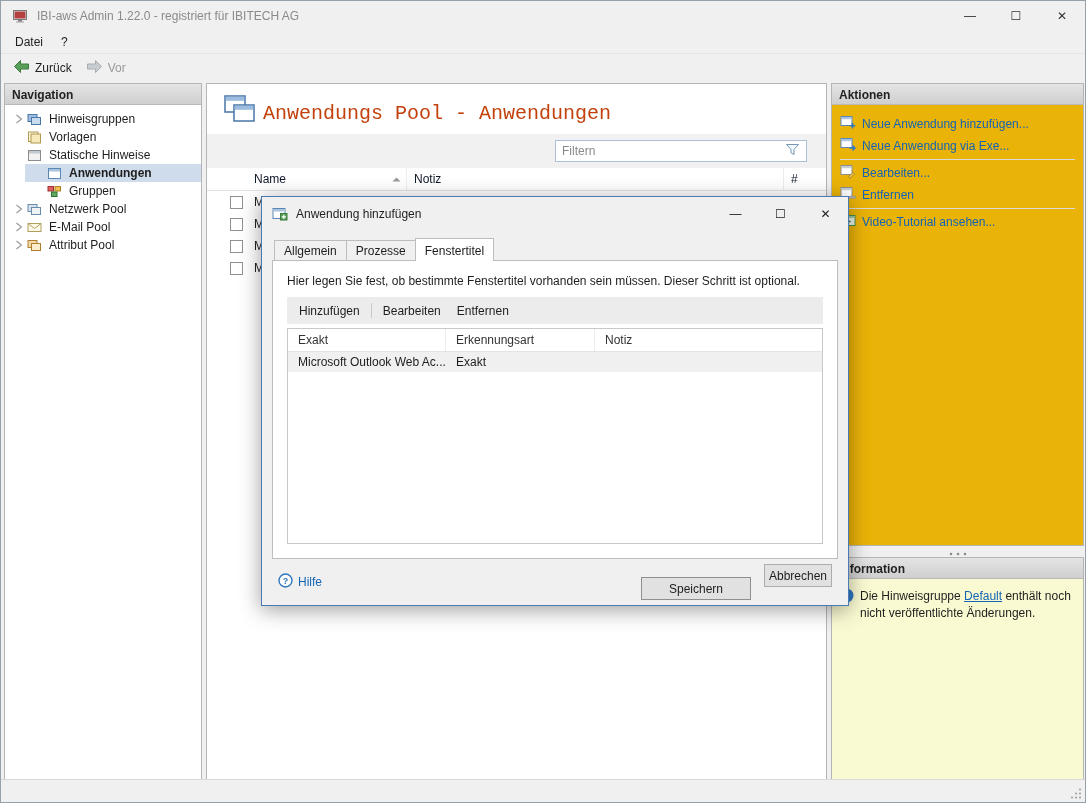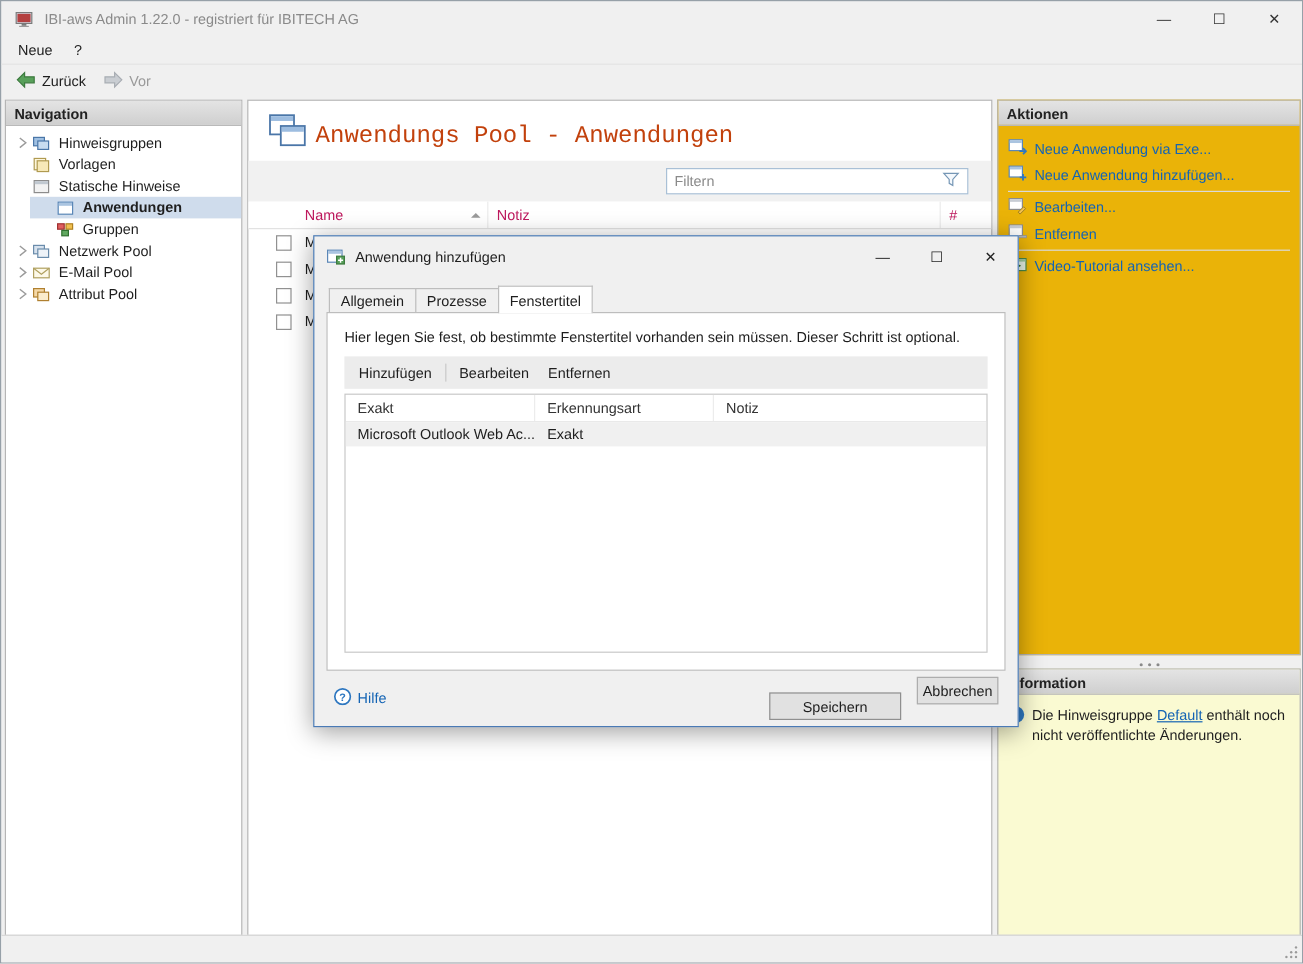--- a/index.html
+++ b/index.html
@@ -37,21 +37,21 @@
 
   
   .main-panel { position:absolute; left:205px; top:82px; width:621px; height:697px; background:#fff; border:1px solid #b5b5b5; }
   .mh-icon { position:absolute; left:17px; top:11px; }
   .mh-title { position:absolute; left:56px; top:18px; font-size:20px; color:#c2410c; white-space:nowrap;font-family:Liberation Mono, monospace; }
   .filter-strip { position:absolute; top:50px; left:0; right:0; height:34px; background:#f1f1f1; }
   .filter-box { position:absolute; left:348px; top:6px; width:252px; height:22px; background:#fff; border:1px solid #a9c0d6; display:flex; align-items:center; padding:0 6px; }
   .filter-input { flex:1; border:none; outline:none; font:inherit; color:#444; background:transparent; min-width:0; }
   .filter-input::placeholder { color:#8a8a8a; }
   .grid-header { position:absolute; top:84px; left:0; right:0; height:23px; display:flex; border-bottom:1px solid #e2e2e2; background:#fff; }
-  .gh-cell { height:100%; display:flex; align-items:center; border-right:1px solid #ececec; color:#be185d; }
+  .gh-cell { height:100%; display:flex; align-items:center; border-right:1px solid #ececec; color:#0f172a; }
   .gh-name { width:200px; padding-left:47px; }
   .gh-notiz { flex:1; padding-left:7px; }
   .gh-num { width:42px; padding-left:7px; border-right:none; }
   .sort-ico { margin-left:auto; margin-right:5px; display:flex; }
   .grid-rows { position:absolute; top:107px; left:0; right:0; }
   .grid-row { height:22px; display:flex; align-items:center; padding-left:23px; }
   .checkbox { width:13px; height:13px; background:#fff; border:1px solid #919191; flex:none; }
   .row-name { margin-left:11px; white-space:nowrap; }
 
   
@@ -125,21 +125,21 @@
       <div class="cap-btn">
           <span>☐</span>
         </div>
       <div class="cap-btn">
           <span>✕</span>
         </div>
     </div>
   </div>
 
   <div class="menubar">
-    <span class="menu-item">Neue</span>
+    <span class="menu-item">Datei</span>
     <span class="menu-item">?</span>
   </div>
 
   <div class="toolbar">
     <div class="tool-btn">
       <span><svg width="17" height="15" viewBox="0 0 17 15">
             <path d="M7.5 1.5 L1.5 7.5 L7.5 13.5 L7.5 10 H15.5 V5 H7.5 Z" fill="#58a05a" stroke="#3c7a3e"></path>
           </svg></span>
       <span class="lbl">Zurück</span>
     </div>
@@ -322,31 +322,31 @@
   </div>
 
   <div class="right-panel">
     <div class="actions-panel">
       <div class="panel-header">Aktionen</div>
       <div class="actions-body">
         <div class="action-item">
           <span><svg width="16" height="15">
                 <rect x="1" y="1.5" width="11" height="9" fill="#fff" stroke="#5b87b7"></rect>
                 <rect x="1.5" y="2" width="10" height="2.2" fill="#aac4e0"></rect>
-                <path d="M9.5 11 H15 M12.5 8.5 L15 11 L12.5 13.5" fill="none" stroke="#2e77c0" stroke-width="1.4"></path>
+                <path d="M12.5 8 V13.5 M9.8 10.8 H15.2" stroke="#2e77c0" stroke-width="1.6" fill="none"></path>
               </svg></span>
-          <a class="alink">Neue Anwendung via Exe...</a>
+          <a class="alink">Neue Anwendung hinzufügen...</a>
         </div>
         <div class="action-item">
           <span><svg width="16" height="15">
                 <rect x="1" y="1.5" width="11" height="9" fill="#fff" stroke="#5b87b7"></rect>
                 <rect x="1.5" y="2" width="10" height="2.2" fill="#aac4e0"></rect>
-                <path d="M12.5 8 V13.5 M9.8 10.8 H15.2" stroke="#2e77c0" stroke-width="1.6" fill="none"></path>
+                <path d="M9.5 11 H15 M12.5 8.5 L15 11 L12.5 13.5" fill="none" stroke="#2e77c0" stroke-width="1.4"></path>
               </svg></span>
-          <a class="alink">Neue Anwendung hinzufügen...</a>
+          <a class="alink">Neue Anwendung via Exe...</a>
         </div>
         <div class="action-sep"></div>
         <div class="action-item">
           <span><svg width="16" height="15">
                 <rect x="1" y="1.5" width="11" height="9" fill="#fff" stroke="#8c8c8c"></rect>
                 <rect x="1.5" y="2" width="10" height="2.2" fill="#c8cdd4"></rect>
                 <path d="M8.5 12.8 L13 8.3 L14.6 9.9 L10.1 14.4 Z" fill="#f0c050" stroke="#9a7a20" stroke-width="0.8"></path>
               </svg></span>
           <a class="alink">Bearbeiten...</a>
         </div>

